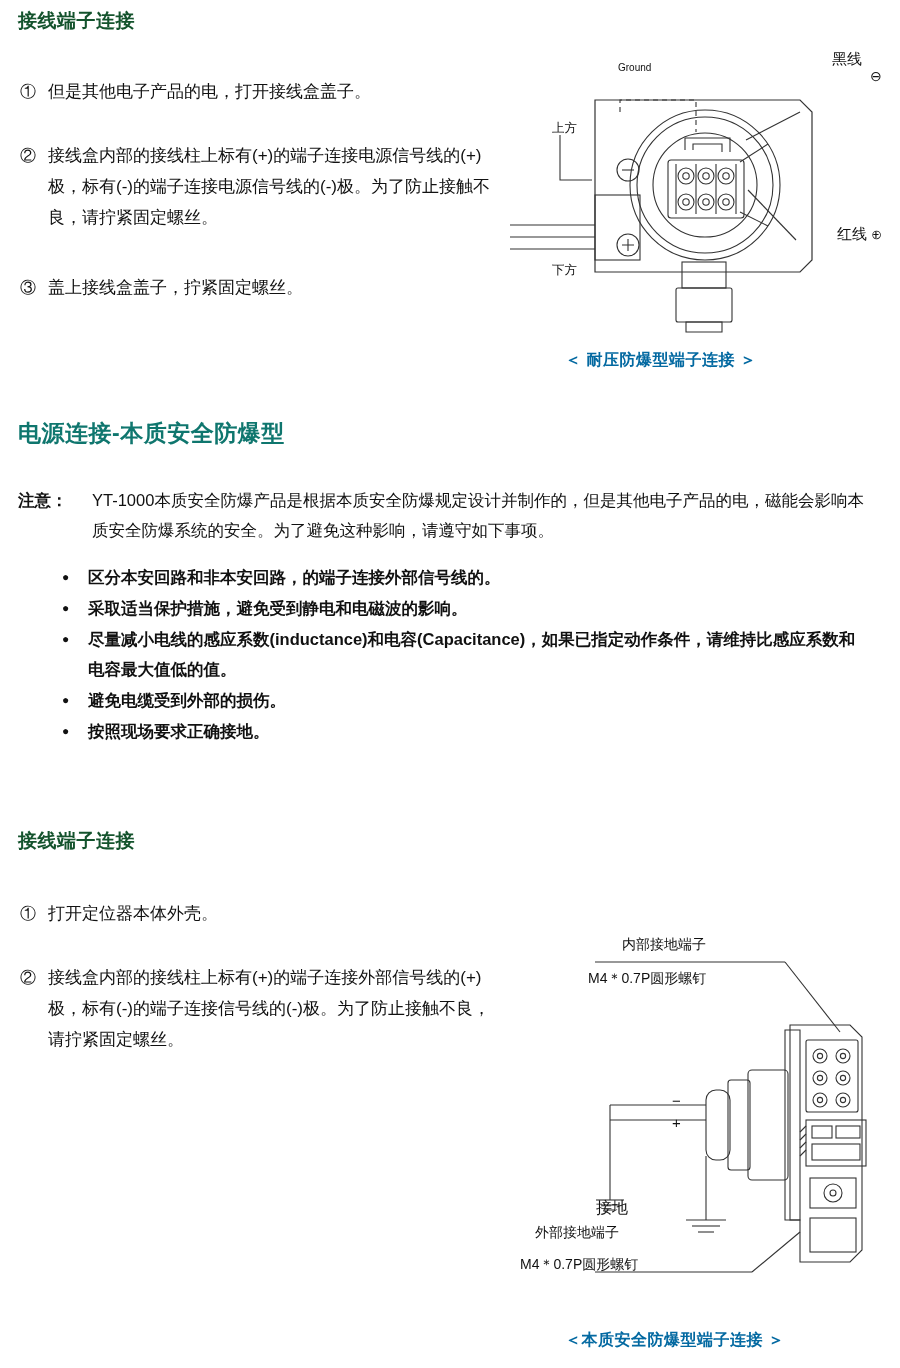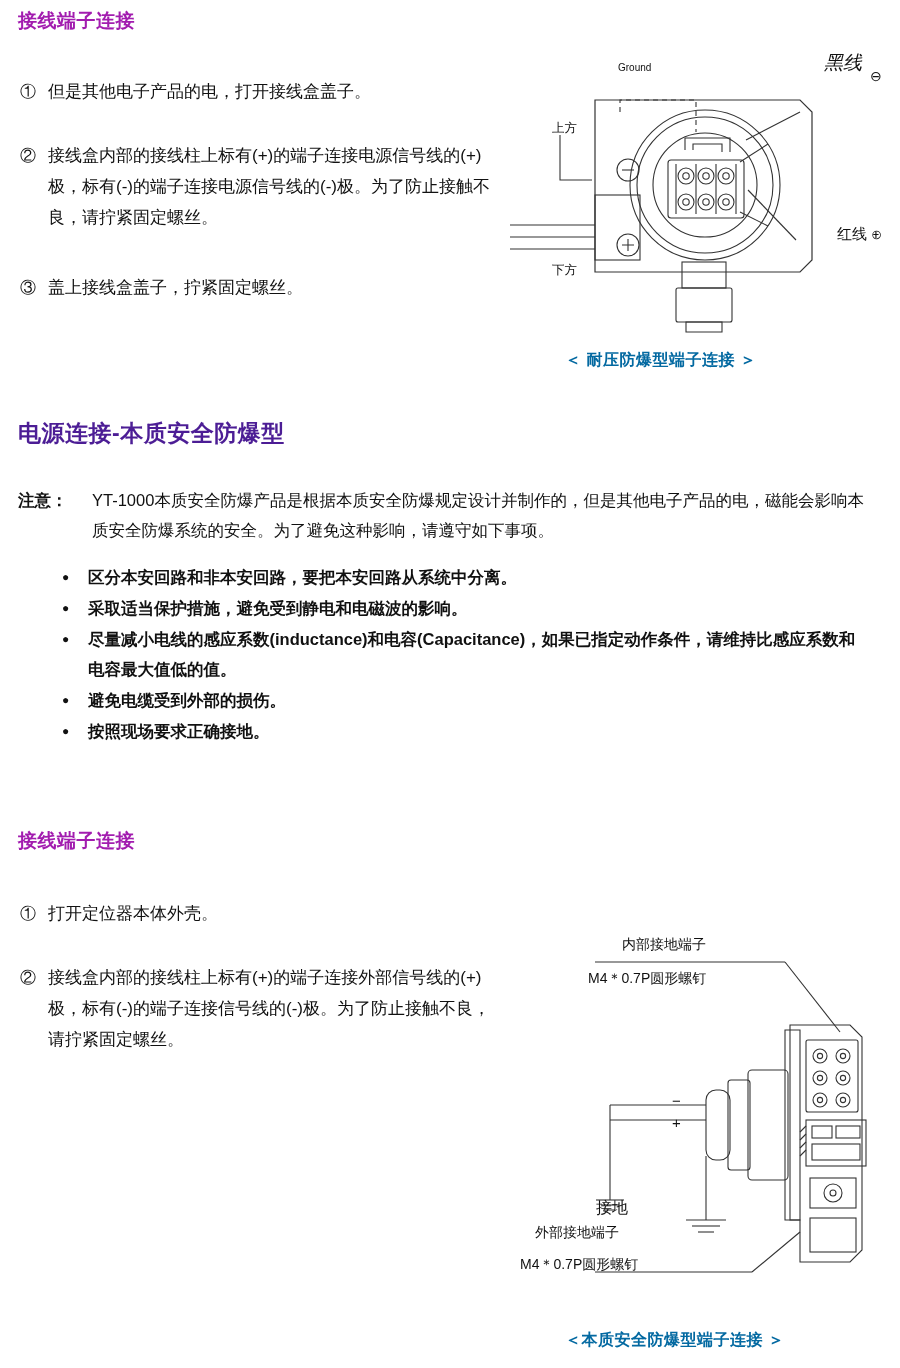--- a/index.html
+++ b/index.html
@@ -21,28 +21,28 @@
     height: 1368px;
     padding: 0;
   }
 
   
   .h-sub {
     position: absolute;
     font-size: 19px;
     font-weight: bold;
     letter-spacing: 0.5px;
-    color: #a21caf;
+    color: #14532d;
   }
   .h-main {
     position: absolute;
     font-size: 23px;
     font-weight: bold;
     letter-spacing: 0.5px;
-    color: #4c1d95;
+    color: #0f766e;
   }
 
   
   .num-item {
     position: absolute;
     font-size: 17px;
     line-height: 31px;
     color: #111;
   }
   .num-item .marker {
@@ -189,41 +189,41 @@
       </g>
       <g stroke="#333" stroke-width="1.1">
         <path d="M122 130 L134 130"></path>
         <path d="M122 205 L134 205 M128 199 L128 211"></path>
       </g>
     </svg>
 
     <div class="fig-label small" style="left:118px; top:22px;">Ground</div>
     <div class="fig-label" style="left:52px; top:80px;">上方</div>
     <div class="fig-label" style="left:52px; top:222px;">下方</div>
-    <div class="fig-label" style="left:324px; top:10px; font-size:19px;font-style:italic;">黑线</div>
+    <div class="fig-label" style="left:332px; top:10px; font-size:15px;">黑线</div>
     <div class="fig-label" style="left:337px; top:185px; font-size:15px;">红线</div>
     <div class="fig-label" style="left:370px; top:28px; font-size:14px;">⊖</div>
     <div class="fig-label" style="left:371px; top:186px; font-size:14px;">⊕</div>
   </div>
 
   <div class="caption" style="left:565px; top:350px;">＜ 耐压防爆型端子连接 ＞</div>
 
   <div class="h-main" style="left:18px; top:418px;">电源连接-本质安全防爆型</div>
 
   <div class="note-wrap" style="left:18px; top:485px; width:862px;">
     <span class="note-label">注意：</span>
     <div class="note-body">
       <span>YT-1000</span><span>本质安全防爆产品是根据本质安全防爆规定设计并制作的，但是其他电子产品的电，磁能会影响本质安全防爆系统的安全。为了避免这种影响，请遵守如下事项。</span>
     </div>
   </div>
 
   <div class="bullets" style="left:60px; top:562px; width:810px;">
     <div class="bullet">
       <span class="dot">●</span>
-      <span>区分本安回路和非本安回路，要把本安回路从系统中分离。</span>
+      <span>区分本安回路和非本安回路，的端子连接外部信号线的。</span>
     </div>
     <div class="bullet">
       <span class="dot">●</span>
       <span>采取适当保护措施，避免受到静电和电磁波的影响。</span>
     </div>
     <div class="bullet">
       <span class="dot">●</span>
       <span>尽量减小电线的感应系数(inductance)和电容(Capacitance)，如果已指定动作条件，请维持比感应系数和电容最大值低的值。</span>
     </div>
     <div class="bullet">

